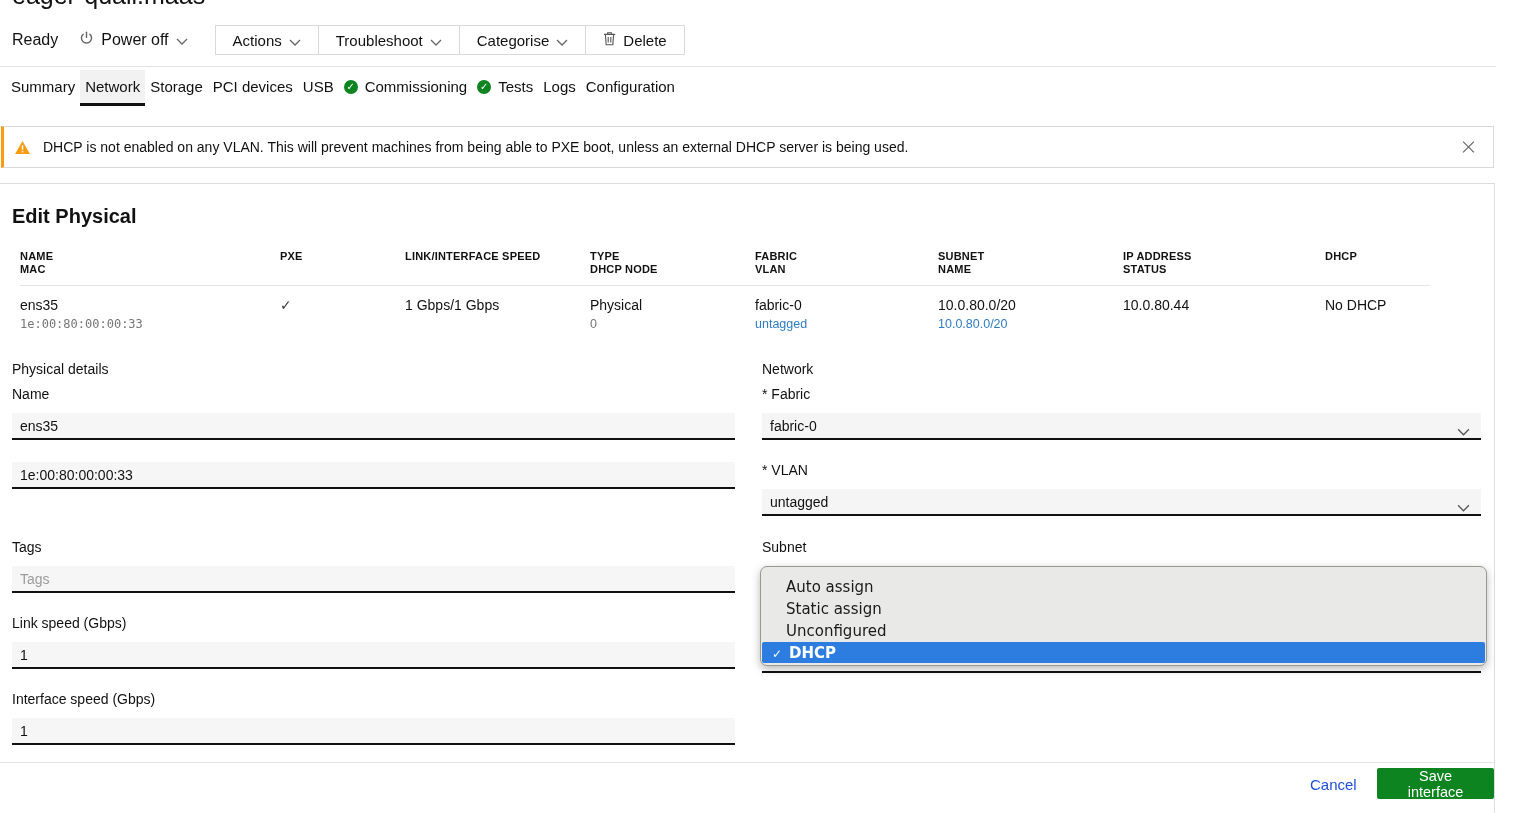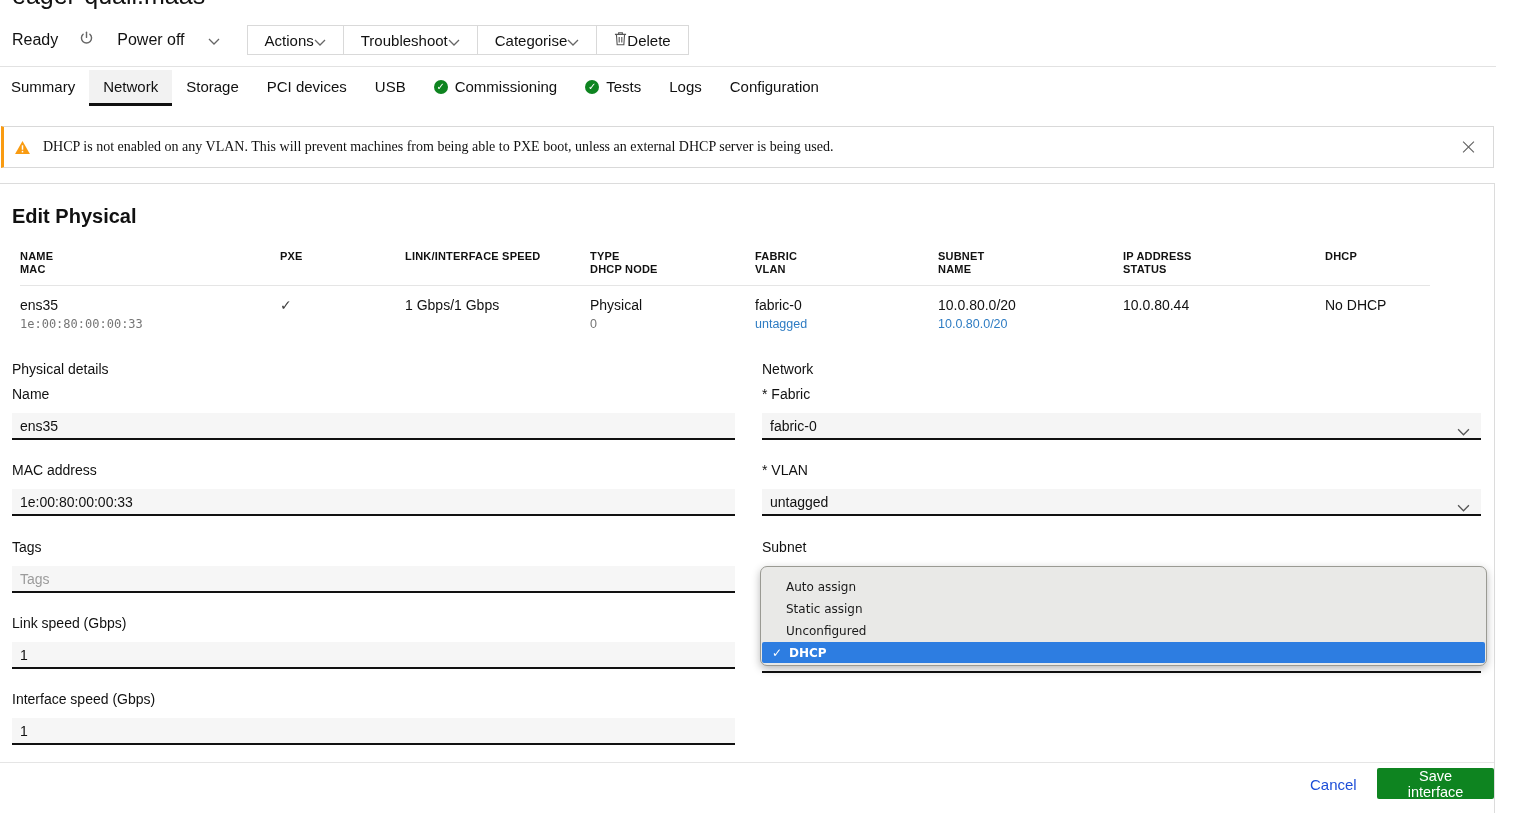--- a/index.html
+++ b/index.html
@@ -6,40 +6,40 @@
   html,body { margin:0; padding:0; background:#fff; }
   body { font-family:"Liberation Sans","DejaVu Sans",sans-serif; color:#111; }
   .page { position:relative; width:1514px; height:813px; overflow:hidden; background:#fff; }
 
   
   .machine-title { position:absolute; top:-17px; left:12px; margin:0; font-size:25px; line-height:25px; font-weight:400; color:#111; }
 
   
   .action-bar { position:absolute; top:25px; left:12px; height:30px; display:flex; align-items:center; }
   .status-label { font-size:16px; margin-right:21px; }
-  .power-btn { display:flex; align-items:center; gap:23px; margin-right:27px; cursor:pointer; font-size:16px; }
+  .power-btn { display:flex; align-items:center; gap:7px; margin-right:27px; cursor:pointer; font-size:16px; }
   .btn-group { display:flex; align-items:stretch; height:30px; border:1px solid #d9d9d9; background:#fff; }
-  .group-btn { display:flex; align-items:center; gap:0; padding:0 17px; font-size:15px; border-right:1px solid #d9d9d9; cursor:pointer; background:#fff; }
+  .group-btn { display:flex; align-items:center; gap:7px; padding:0 17px; font-size:15px; border-right:1px solid #d9d9d9; cursor:pointer; background:#fff; }
   .group-btn:last-child { border-right:none; }
   .chev { display:inline-block; }
 
   
   .top-divider { position:absolute; top:66px; left:0; width:1496px; border-top:1px solid #e2e2e2; }
 
   
   .tabs { position:absolute; top:70px; left:0; height:36px; display:flex; }
-  .tab { display:flex; align-items:center; gap:7px; padding:0 14px; font-size:15px; cursor:pointer; border-bottom:3px solid transparent; }
+  .tab { display:flex; align-items:center; gap:7px; padding:0 5px; font-size:15px; cursor:pointer; border-bottom:3px solid transparent; }
   .tab:first-child { padding-left:11px; }
   .tab.active { background:#f2f2f2; border-bottom:3px solid #111; }
   .check-circle { width:14px; height:14px; border-radius:50%; background:#0e8420; color:#fff; display:inline-flex; align-items:center; justify-content:center; font-size:10px; line-height:1; }
 
   
   .banner { position:absolute; top:126px; left:1px; width:1493px; height:42px; border:1px solid #d9d9d9; border-left:3px solid #f99b11; display:flex; align-items:center; padding-left:11px; background:#fff; }
   .warning-icon { display:inline-flex; }
-  .banner-text { font-size:14px; margin-left:13px; color:#111;font-family:Liberation Serif, serif; }
+  .banner-text { font-size:14px; margin-left:13px; color:#111; }
   .banner-close { position:absolute; right:16px; top:50%; transform:translateY(-50%); background:none; border:none; padding:2px; cursor:pointer; line-height:0; }
 
   
   .card { position:absolute; top:183px; left:0; width:1495px; height:630px; border-top:1px solid #dcdcdc; border-right:1px solid #dcdcdc; background:#fff; }
   .section-title { position:absolute; top:21px; left:12px; margin:0; font-size:20px; font-weight:700; }
 
   
   .iface-table { position:absolute; top:66px; left:20px; width:1410px; }
   .thead, .trow { display:grid; grid-template-columns:260px 125px 185px 165px 183px 185px 202px 1fr; }
   .thead { padding-bottom:9px; border-bottom:1px solid #e5e5e5; }
@@ -55,21 +55,21 @@
   .col-heading { position:absolute; font-size:14px; font-weight:400; margin:0; }
   .field { position:absolute; }
   .field label { display:block; font-size:14px; line-height:17px; color:#111; margin-bottom:10px; }
   .txt-input { display:block; width:100%; height:27px; background:#f6f6f6; border:none; border-bottom:2px solid #111; padding:0 8px; font-size:14px; color:#111; font-family:inherit; }
   .txt-input::placeholder { color:#9b9b9b; }
   .select-box { position:relative; width:100%; height:27px; background:#f5f5f5; border-bottom:2px solid #111; display:flex; align-items:center; padding:0 8px; font-size:14px; cursor:pointer; }
   .select-box .chev { position:absolute; right:11px; top:10px; }
 
   
   .subnet-popup { position:absolute; top:382px; left:760px; width:727px; height:100px; background:#e9e9e7; border:1px solid #9a9a93; border-radius:7px; box-shadow:0 3px 8px rgba(0,0,0,.28); padding-top:9px; z-index:5; font-family:"DejaVu Sans",sans-serif; }
-  .popup-option { height:22px; display:flex; align-items:center; padding-left:25px; font-size:12px; color:#1a1a1a; cursor:pointer; }
+  .popup-option { height:22px; display:flex; align-items:center; padding-left:25px; font-size:15px; color:#1a1a1a; cursor:pointer; }
   .popup-option.selected { background:#2d7de1; color:#fff; font-weight:700; margin:0 1px; height:21px; padding-left:10px; border-radius:2px; }
   .check-icon::before { content:"✓"; font-size:12px; font-weight:700; }
   .popup-option.selected .check-icon { margin-right:7px; }
   .subnet-underline { position:absolute; top:487px; left:762px; width:719px; border-top:2px solid #111; }
 
   
   .footer-sep { position:absolute; top:578px; left:0; width:1494px; border-top:1px solid #e5e5e5; }
   .cancel-btn { position:absolute; top:588px; left:1300px; background:none; border:none; font-size:15px; color:#1d4ed8; cursor:pointer; font-family:inherit; padding:4px 10px; }
   .save-btn { position:absolute; top:584px; left:1377px; height:31px; padding:0 14px; background:#0e8420; color:#fff; border:none; border-radius:2px; font-size:14.5px; cursor:pointer; font-family:inherit; }
 </style>
@@ -252,21 +252,20 @@
     </div>
 
     <h3 class="col-heading" style="top:177px; left:12px;">Physical details</h3>
     <h3 class="col-heading" style="top:177px; left:762px;">Network</h3>
 
     <div class="field" style="top:202px; left:12px; width:723px;">
       <label>Name</label>
       <input class="txt-input" type="text" value="ens35" style="">
     </div>
     <div class="field" style="top:278px; left:12px; width:723px;">
-      <label>MAC address</label>
       <input class="txt-input" type="text" value="1e:00:80:00:00:33" style="">
     </div>
     <div class="field" style="top:355px; left:12px; width:723px;">
       <label>Tags</label>
       <input class="txt-input" type="text" placeholder="Tags" style="">
     </div>
     <div class="field" style="top:431px; left:12px; width:723px;">
       <label>Link speed (Gbps)</label>
       <input class="txt-input" type="text" value="1" style="">
     </div>

